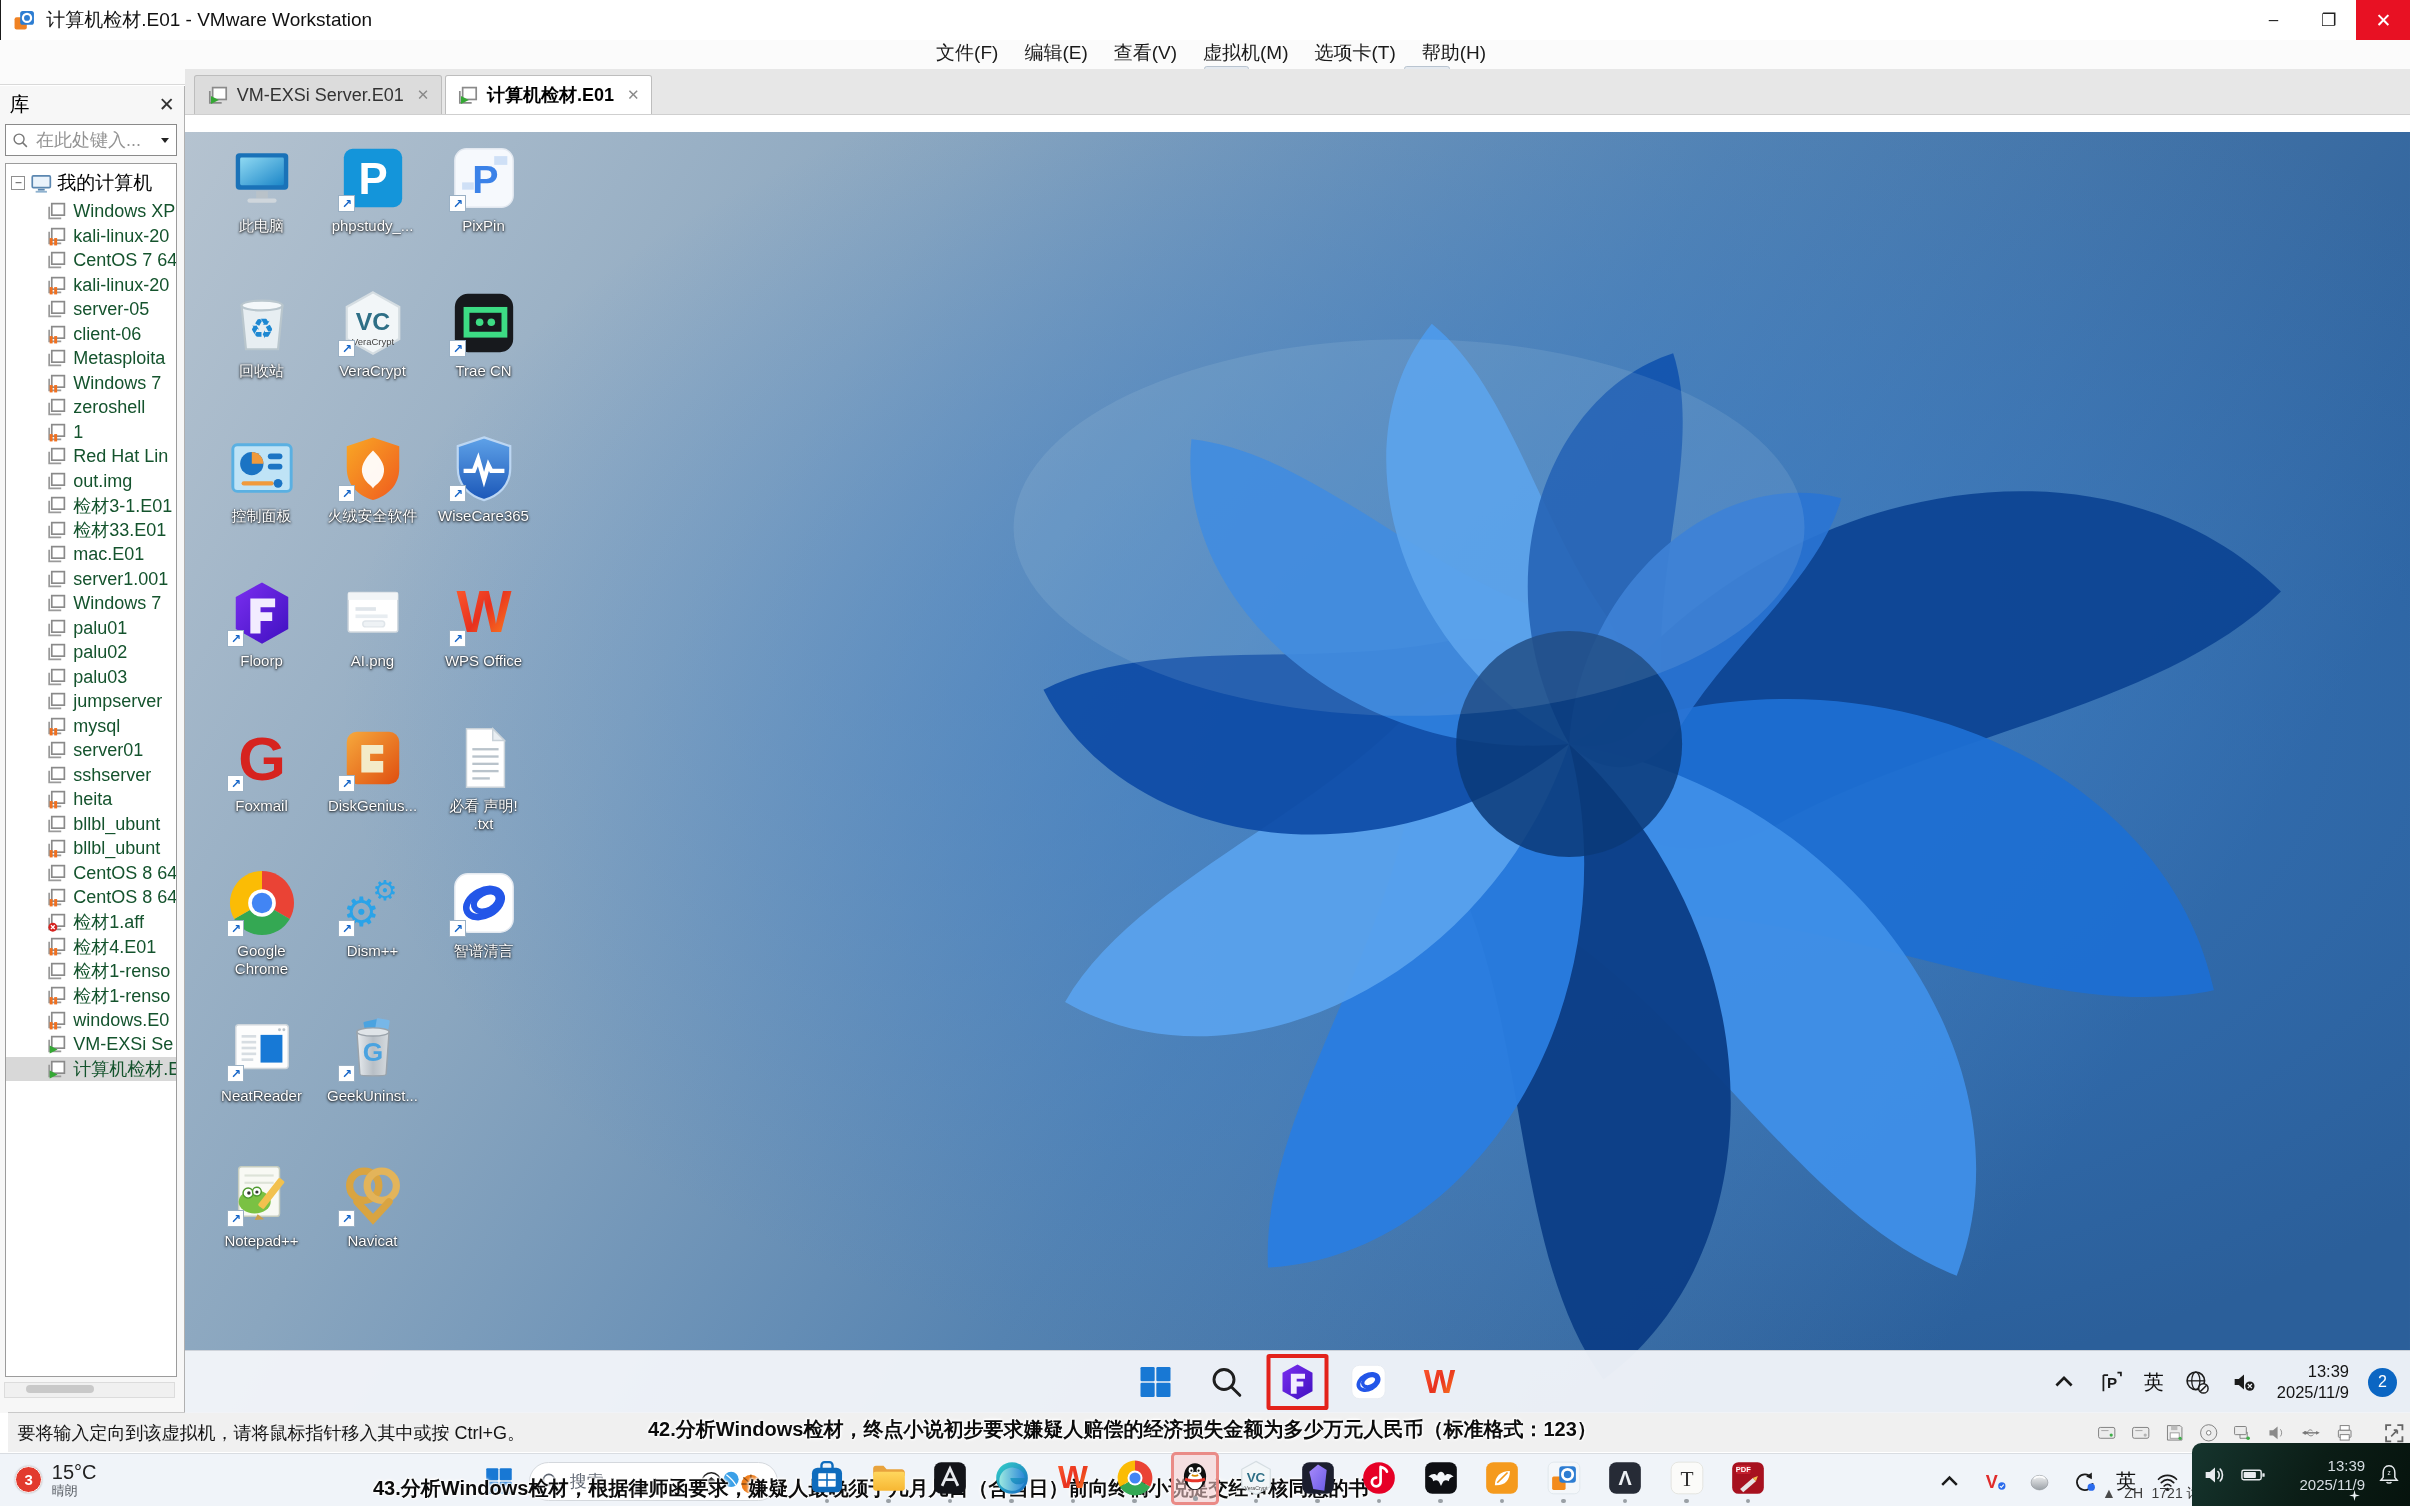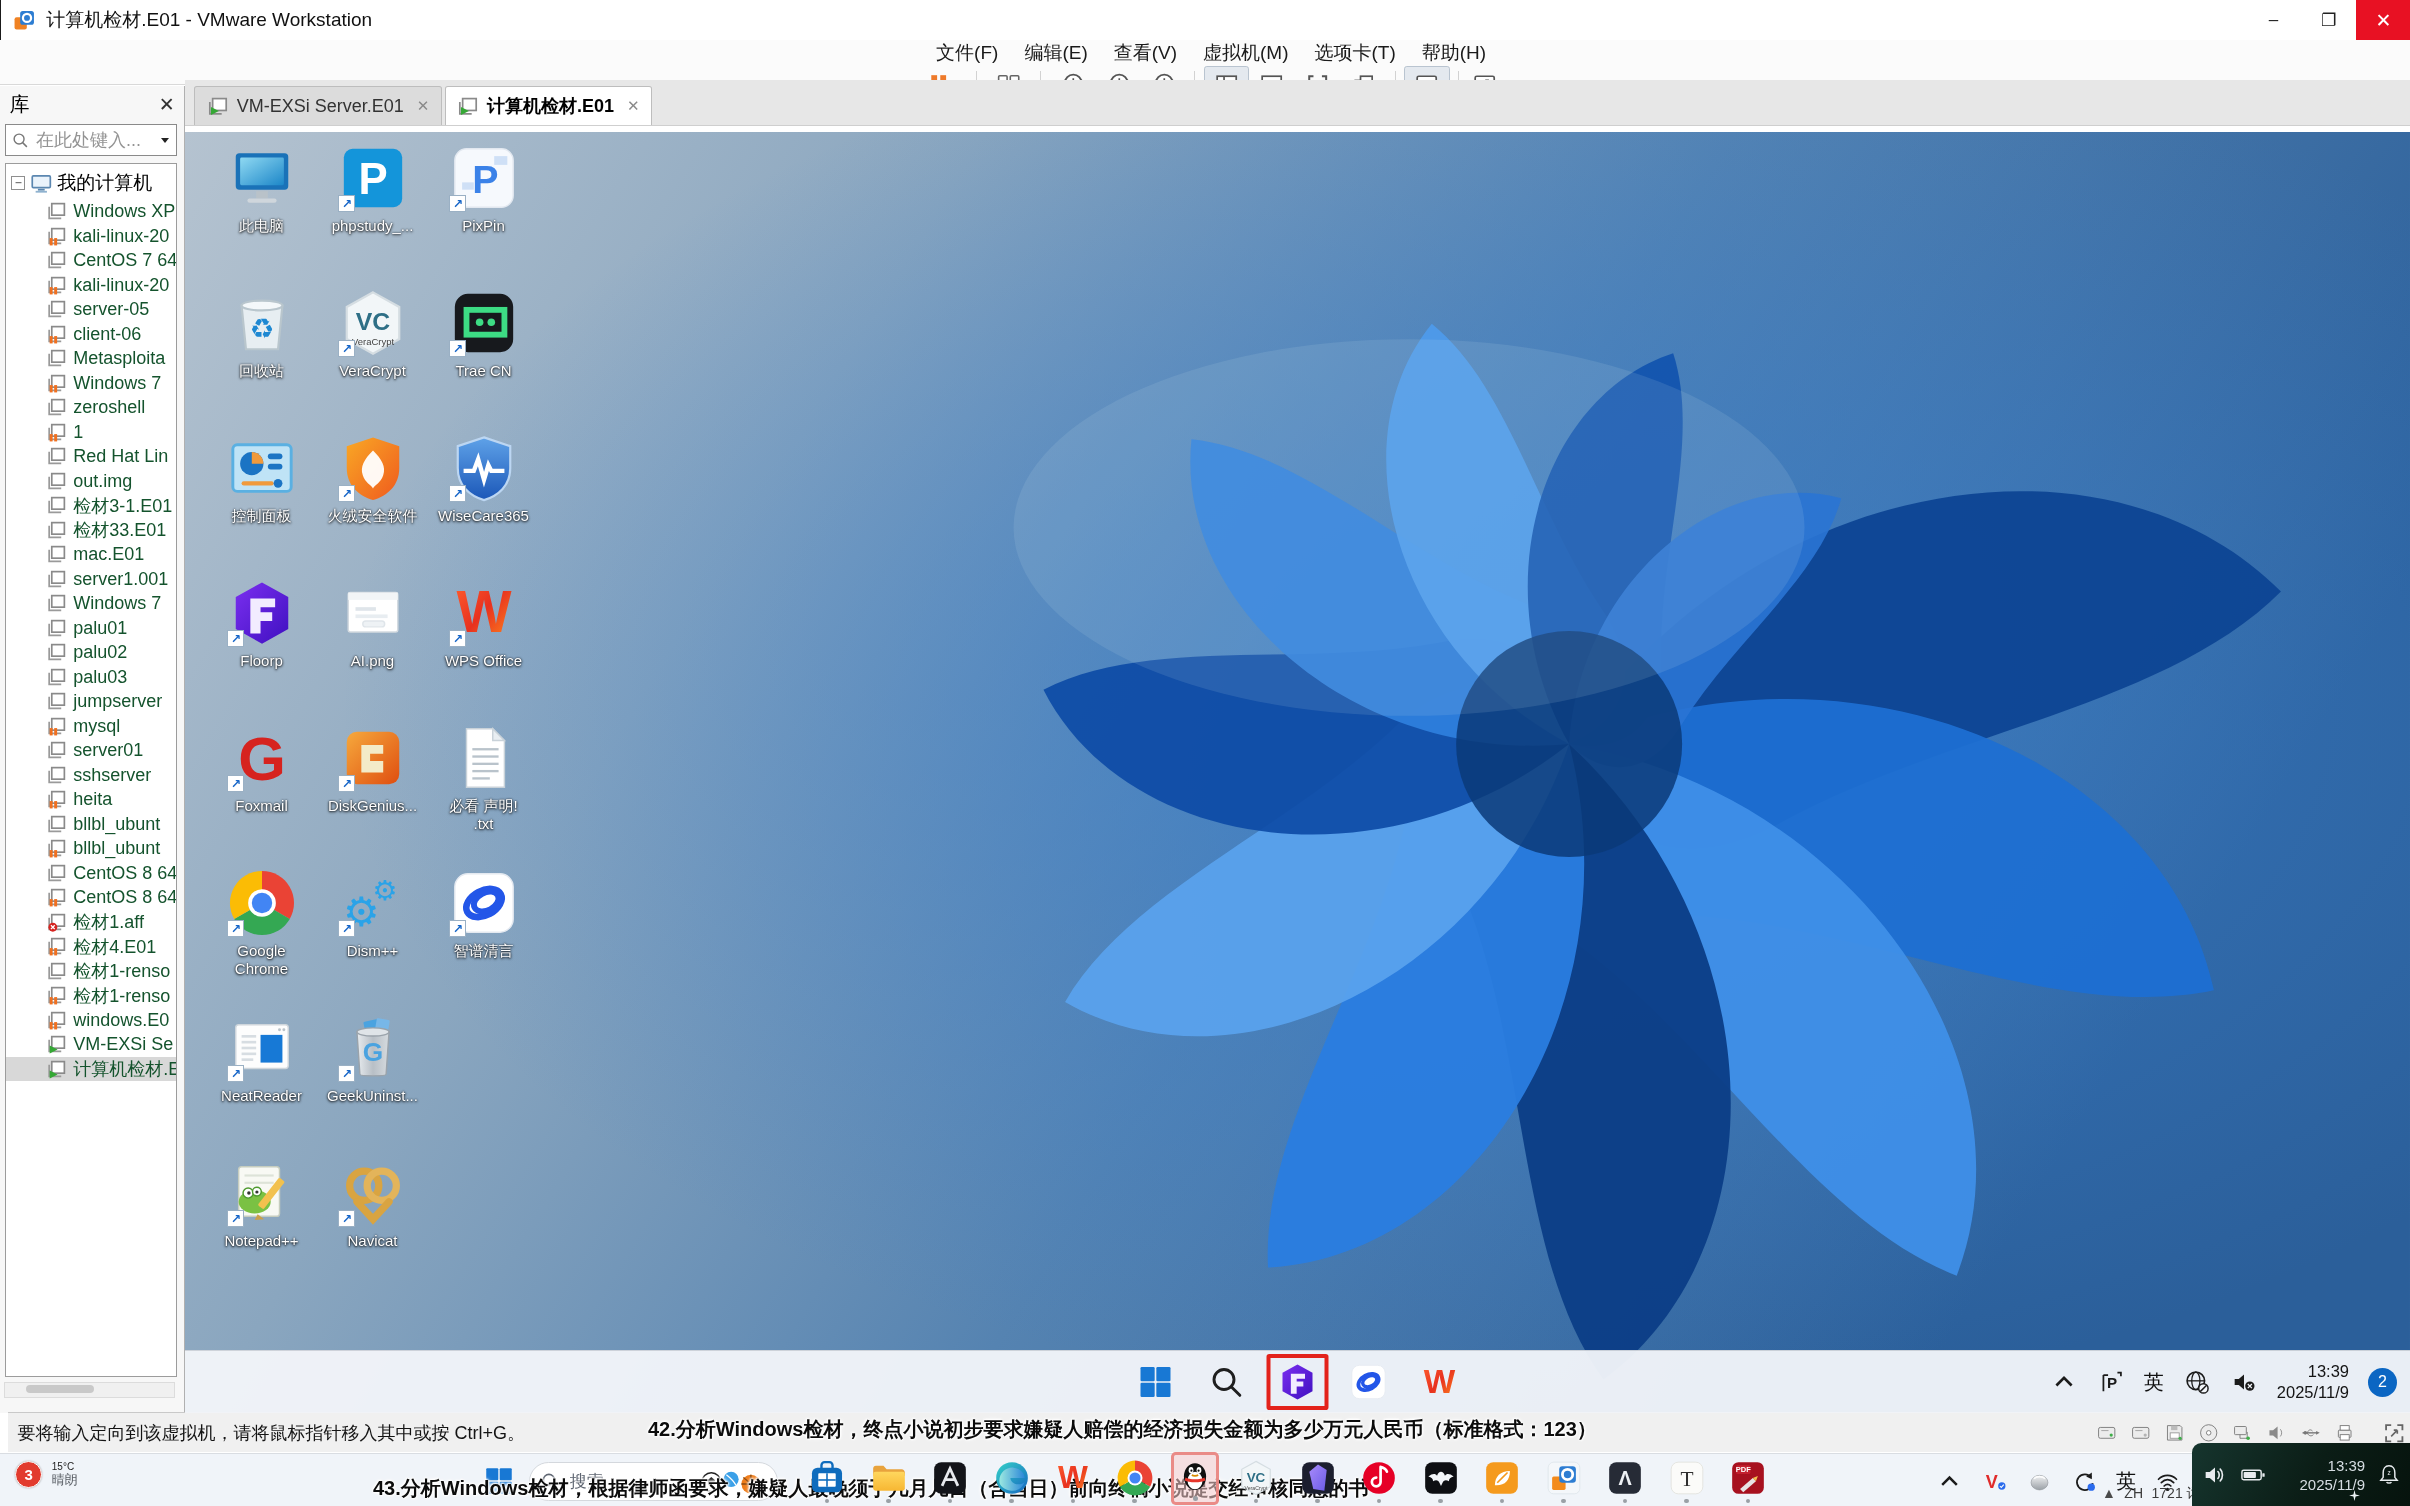--- a/index.html
+++ b/index.html
@@ -15,21 +15,21 @@
   .wc.close{background:#e81123;color:#fff;font-size:19px;}
   .menubar{position:absolute;left:0;top:40px;width:100%;height:45px;background:#fbfbfb;border-bottom:0.9px solid #d9d9d9;display:flex;align-items:center;padding-left:11.3px;box-sizing:border-box;flex-direction:column;}
   .menu-item{font-size:19px;padding:0 13px;color:#1a1a1a;}
   .toolbar{display:flex;align-items:center;margin-left:13px;}
   .tbtn{min-width:38px;height:36px;display:flex;align-items:center;justify-content:center;border:0.9px solid transparent;border-radius:2.8px;padding:0 2.8px;}
   .tbtn.pressed{background:#e4e9ef;border-color:#b9c4d0;}
   .tbtn svg{width:25.4px;height:25.4px;}
   .tsep{width:0.9px;height:28px;background:#d2d2d2;margin:0 8.5px;}
   .tri{width:0;height:0;border-left:4.7px solid transparent;border-right:4.7px solid transparent;border-top:5.6px solid #444;margin-left:3.8px;}
   
-  .tabbar{position:absolute;left:185px;top:80px;right:0;height:46px;background:#e7e7e7;display:flex;align-items:flex-end;padding-left:9.4px;box-sizing:border-box;border-bottom:0.9px solid #cfcfcf;}
+  .tabbar{position:absolute;left:185px;top:69px;right:0;height:46px;background:#e7e7e7;display:flex;align-items:flex-end;padding-left:9.4px;box-sizing:border-box;border-bottom:0.9px solid #cfcfcf;}
   .tab{height:38px;display:flex;align-items:center;padding:0 11.3px;margin-right:2.8px;background:#dcdcdc;border:0.9px solid #bdbdbd;border-bottom:none;border-radius:2.8px 2.8px 0 0;font-size:18px;color:#333;}
   .tab.active{background:#fff;font-weight:bold;color:#000;}
   .tab svg{width:22.6px;height:21px;margin-right:7.5px;}
   .tab-close{margin-left:13px;color:#8a8a8a;font-size:15px;}
   
   .sidebar{position:absolute;left:0;top:86px;width:185px;height:1327px;background:#f7f7f7;border-right:0.9px solid #b0b0b0;box-sizing:border-box;}
   .libhead{height:36px;display:flex;align-items:center;padding:0 9.4px;font-size:20px;color:#000;}
   .libclose{margin-left:auto;font-size:19px;color:#333;}
   .libsearch{position:absolute;left:4.7px;top:38px;right:7.5px;height:32px;background:#fff;border:0.9px solid #8a8a8a;display:flex;align-items:center;padding:0 6.6px;gap:6.6px;box-sizing:border-box;}
   .libsearch .ph{font-size:18px;color:#949494;flex:1;white-space:nowrap;overflow:hidden;}
@@ -69,21 +69,21 @@
   .statusmsg{font-size:18px;color:#141414;margin-left:9.4px;white-space:nowrap;}
   .devicons{margin-left:auto;display:flex;align-items:center;gap:8.5px;margin-right:24.5px;}
   .devicons span{width:25.4px;height:21.7px;}
   .devicons svg{width:100%;height:100%;}
   .fitcorner{width:24.5px;height:22.6px;margin-right:13px;}
   
   .hostbar{position:absolute;left:0;top:1453px;width:2411px;height:54px;background:#f0f4f9;border-top:0.9px solid #d9dde2;box-sizing:border-box;}
   .weather{position:absolute;left:15px;top:6.6px;display:flex;align-items:center;gap:9.4px;}
   .wbadge{width:25.4px;height:25.4px;border-radius:50%;background:#e23b2e;color:#fff;font-size:15px;font-weight:bold;display:flex;align-items:center;justify-content:center;border:1.9px solid #fff;box-shadow:0 0 1.9px rgba(0,0,0,.3);}
   .wtxt{line-height:1.15;}
-  .wtemp{font-size:10px;color:#222;}
+  .wtemp{font-size:20px;color:#222;}
   .wcond{font-size:13px;color:#5a5f66;}
   .hstart{position:absolute;left:482px;top:10.4px;width:34px;height:34px;}
   .hsearch{position:absolute;left:529px;top:7.5px;width:249px;height:39px;background:#fff;border:0.9px solid #d4d8dd;border-radius:20px;display:flex;align-items:center;padding:0 11.3px;gap:9.4px;box-sizing:border-box;z-index:10;}
   .hsearch .ph{font-size:17px;color:#5f6672;flex:1;}
   .hsearch .sports{width:66px;height:24.5px;}
   .hostapps{position:absolute;left:808px;top:0;height:54px;display:flex;align-items:center;gap:23.5px;z-index:70;}
   .happ{display:flex;flex-direction:column;align-items:center;position:relative;}
   .happ-ic{width:38px;height:38px;display:block;}
   .happ-ic svg{width:100%;height:100%;}
   .happ-dot{width:4.7px;height:4.7px;border-radius:2.8px;background:#9aa0a6;margin-top:1.9px;}

